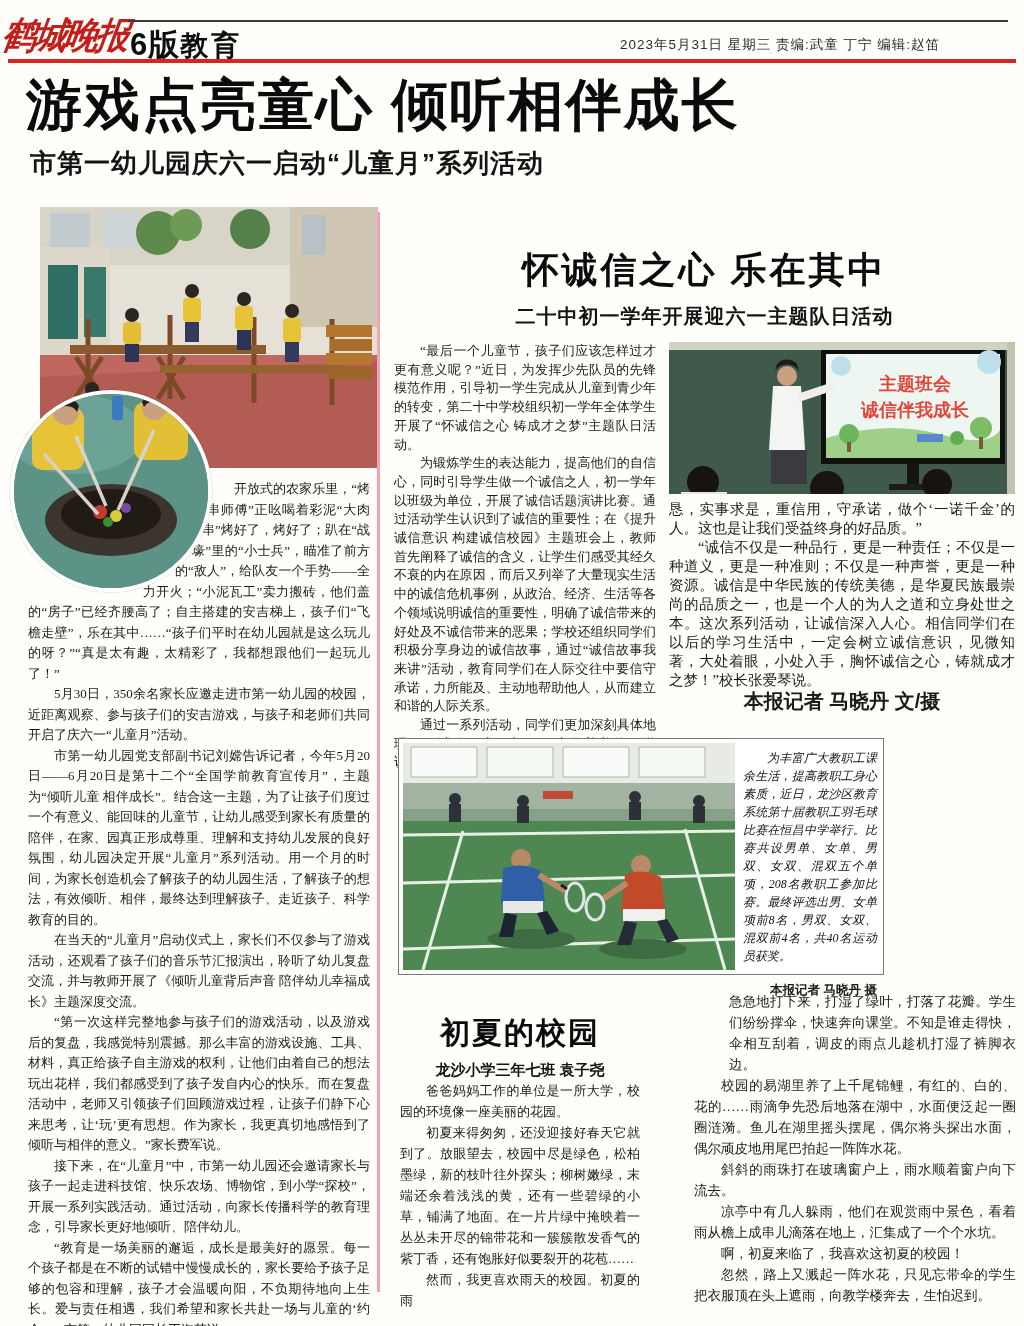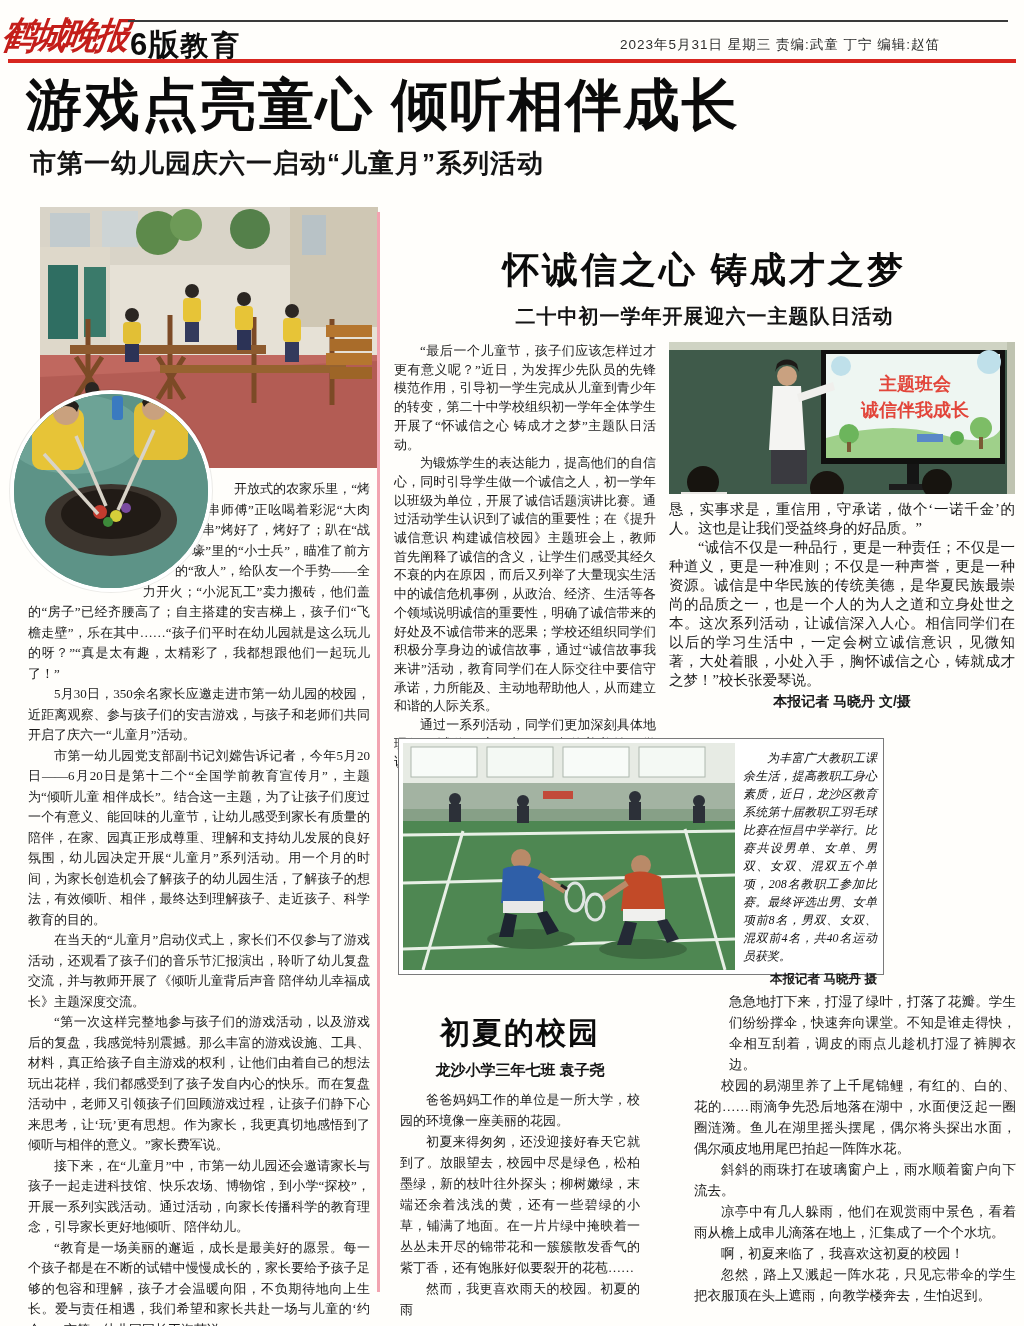--- a/index.html
+++ b/index.html
@@ -52,35 +52,35 @@
     font-weight:900;font-size:36px;letter-spacing:3px;color:#0b0b0b;}
   #integrity-subtitle{text-align:center;font-family:"Liberation Sans","DejaVu Sans",sans-serif;
     font-weight:700;font-size:20px;letter-spacing:1px;margin-top:8px;margin-bottom:12px;color:#141414;}
   #integrity-cols{display:flex;gap:13px;}
   #integrity-col1{width:262px;text-align:justify;font-size:13px;line-height:18.7px;}
   #integrity-col1 p,#integrity-col2 p{margin:0;text-indent:2em;}
   #integrity-col2{flex:1;}
   #classroom-photo{width:346px;height:152px;background:#3f5a4a;overflow:hidden;}
   #integrity-col2-text{margin-top:6px;text-align:justify;font-size:14.5px;line-height:19px;}
   #integrity-col2-text p.noindent{text-indent:0;}
-  #integrity-byline{text-align:center;margin-top:2px;font-size:14px;}
+  #integrity-byline{text-align:center;margin-top:2px;font-size:20px;}
   
   #badminton-box{left:398px;top:738px;width:486px;height:237px;border:1px solid #7a7a7a;
     box-sizing:border-box;display:flex;gap:6px;padding:4px;background:#fff;}
   #badminton-photo{width:332px;height:227px;background:#5a8f5e;overflow:hidden;flex:none;}
   #badminton-caption-col{flex:1;display:flex;flex-direction:column;padding:6px 2px 2px 2px;}
   #badminton-caption{font-style:italic;font-size:12px;line-height:18px;text-align:justify;
     text-indent:2em;color:#111;}
-  #badminton-byline{margin-top:6px;text-align:right;font-size:12.5px;}
+  #badminton-byline{margin-top:17px;text-align:right;font-size:12.5px;}
   
   #summer-left{left:400px;top:1004px;width:240px;}
   #summer-title{text-align:center;font-family:"Liberation Sans","DejaVu Sans",sans-serif;
     font-weight:900;font-size:30px;letter-spacing:2px;color:#0b0b0b;margin-top:9px;}
   #summer-author{text-align:center;font-family:"Liberation Sans","DejaVu Sans",sans-serif;
-    font-weight:700;font-size:15px;margin-top:7px;margin-bottom:9px;color:#141414;}
+    font-weight:700;font-size:15px;margin-top:7px;color:#141414;}
   #summer-col1{text-align:justify;font-size:13px;line-height:21px;}
   #summer-col1 p,#summer-col2 p{margin:0;text-indent:2em;}
   #summer-col2{left:694px;top:991px;width:322px;text-align:justify;
     font-size:13.5px;line-height:21px;}
   #summer-col2 p.noindent{text-indent:0;margin-left:35px;}
 </style>
 </head>
 <body>
 
 <div class="abs" id="masthead">鹤城晚报</div>
@@ -198,21 +198,21 @@
   <p>在当天的“儿童月”启动仪式上，家长们不仅参与了游戏活动，还观看了孩子们的音乐节汇报演出，聆听了幼儿复盘交流，并与教师开展了《倾听儿童背后声音 陪伴幼儿幸福成长》主题深度交流。</p>
   <p>“第一次这样完整地参与孩子们的游戏活动，以及游戏后的复盘，我感觉特别震撼。那么丰富的游戏设施、工具、材料，真正给孩子自主游戏的权利，让他们由着自己的想法玩出花样，我们都感受到了孩子发自内心的快乐。而在复盘活动中，老师又引领孩子们回顾游戏过程，让孩子们静下心来思考，让‘玩’更有思想。作为家长，我更真切地感悟到了倾听与相伴的意义。”家长费军说。</p>
   <p>接下来，在“儿童月”中，市第一幼儿园还会邀请家长与孩子一起走进科技馆、快乐农场、博物馆，到小学“探校”，开展一系列实践活动。通过活动，向家长传播科学的教育理念，引导家长更好地倾听、陪伴幼儿。</p>
   <p>“教育是一场美丽的邂逅，成长是最美好的愿景。每一个孩子都是在不断的试错中慢慢成长的，家长要给予孩子足够的包容和理解，孩子才会温暖向阳，不负期待地向上生长。爱与责任相遇，我们希望和家长共赴一场与儿童的‘约会’。”市第一幼儿园园长王海英说。</p>
 
 </div>
 
 <div class="abs" id="column-divider"></div>
 
 <div class="abs" id="integrity-article">
-  <div id="integrity-title">怀诚信之心  铸成才之梦</div>
+  <div id="integrity-title">怀诚信之心  乐在其中</div>
   <div id="integrity-subtitle">二十中初一学年开展迎六一主题队日活动</div>
   <div id="integrity-cols">
     <div id="integrity-col1">
       <p>“最后一个儿童节，孩子们应该怎样过才更有意义呢？”近日，为发挥少先队员的先锋模范作用，引导初一学生完成从儿童到青少年的转变，第二十中学校组织初一学年全体学生开展了“怀诚信之心 铸成才之梦”主题队日活动。</p>
       <p>为锻炼学生的表达能力，提高他们的自信心，同时引导学生做一个诚信之人，初一学年以班级为单位，开展了诚信话题演讲比赛。通过活动学生认识到了诚信的重要性；在《提升诚信意识 构建诚信校园》主题班会上，教师首先阐释了诚信的含义，让学生们感受其经久不衰的内在原因，而后又列举了大量现实生活中的诚信危机事例，从政治、经济、生活等各个领域说明诚信的重要性，明确了诚信带来的好处及不诚信带来的恶果；学校还组织同学们积极分享身边的诚信故事，通过“诚信故事我来讲”活动，教育同学们在人际交往中要信守承诺，力所能及、主动地帮助他人，从而建立和谐的人际关系。</p>
       <p>通过一系列活动，同学们更加深刻具体地理解了诚信二字。初一四班的姜美汐同学说：“作为当代中学生，我们应该做到诚实诚</p>
     </div>
     <div id="integrity-col2">
       <div id="classroom-photo">
         <svg width="346" height="152" viewBox="0 0 346 152" xmlns="http://www.w3.org/2000/svg">

